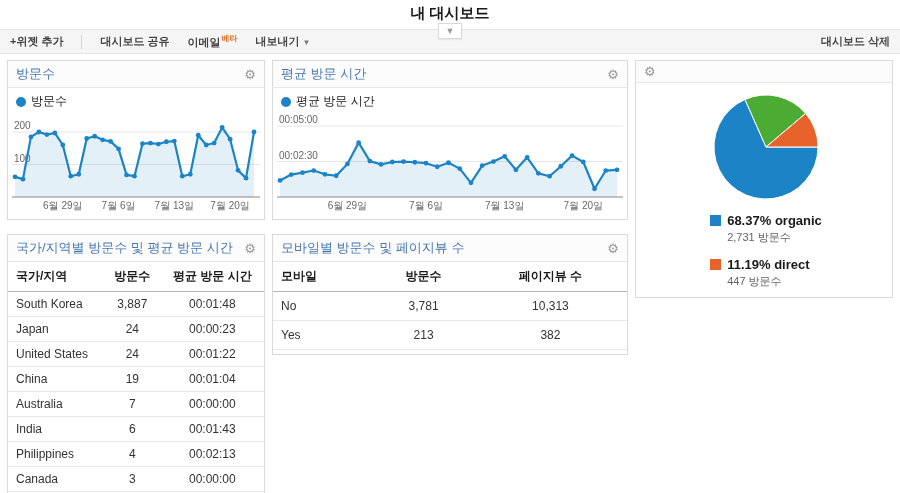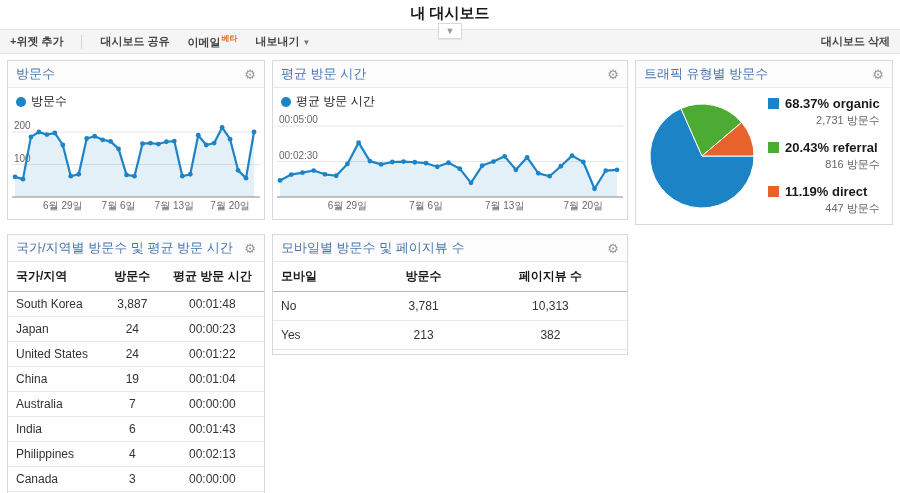--- a/index.html
+++ b/index.html
@@ -39,26 +39,26 @@
   .gear { color:#999; font-size:13px; cursor:pointer; line-height:1; }
 
   
   .legend-row { display:flex; align-items:center; gap:5px; padding:5px 8px 1px 8px;
     font-size:12px; color:#1a1a1a; }
   .legend-dot { width:10px; height:10px; border-radius:50%; display:inline-block; }
   .chart-body { padding:2px 4px 2px 4px; }
   svg text { font-family:"Liberation Sans", sans-serif; }
 
   
-  .pie-body { display:flex; align-items:center; padding:8px 6px 8px 10px; gap:10px; }
+  .pie-body { display:flex; align-items:center; padding:8px 6px 8px 10px; gap:10px;flex-direction:column; }
   .pie-legend { display:flex; flex-direction:column; gap:12px; }
   .pl-item { font-size:13px; }
   .pl-top { display:flex; align-items:center; gap:6px; font-weight:bold; color:#1a1a1a; }
   .pl-swatch { width:11px; height:11px; display:inline-block; }
-  .pl-sub { font-size:11px; color:#666; margin:2px 0 0 17px;text-align:right; }
+  .pl-sub { font-size:11px; color:#666; margin:2px 0 0 17px; }
 
   
   table { width:100%; border-collapse:collapse; font-size:12px; }
   th { font-weight:bold; color:#1a1a1a; text-align:center; padding:6px 8px;
     border-bottom:1px solid #b5b5b5; white-space:nowrap; }
   th:first-child { text-align:left; }
   td { padding:5px 8px; border-bottom:1px solid #e8e8e8; text-align:center; color:#333; }
   td:first-child { text-align:left; }
   tr:last-child td { border-bottom:1px solid #e8e8e8; }
   .table-wrap { padding:0 0 4px 0; }
@@ -300,46 +300,38 @@
               </tr>
             </tbody>
         </table>
       </div>
     </div>
   </div>
 
   <div class="col col-3">
     <div class="widget">
       <div class="widget-header">
-        <span class="widget-title">트래픽 유형별 방문수</span>
         <span class="gear">⚙</span>
       </div>
       <div class="pie-body">
         <svg width="112" height="112">
             <path d="M56,56 L108.00,56.00 A52,52 0 1 1 34.98,8.44 Z" fill="#1c84c6" stroke="#fff" stroke-width="1"></path>
             <path d="M56,56 L34.98,8.44 A52,52 0 0 1 95.67,22.38 Z" fill="#4cab33" stroke="#fff" stroke-width="1"></path>
             <path d="M56,56 L95.67,22.38 A52,52 0 0 1 108.00,56.00 Z" fill="#e8622c" stroke="#fff" stroke-width="1"></path>
           </svg>
         <div class="pie-legend">
           <div class="pl-item">
             <div class="pl-top">
               <span class="pl-swatch" style="background: rgb(28, 132, 198);"></span>
               <span><span>68.37%</span>&nbsp;<span>organic</span></span>
             </div>
             <div class="pl-sub">2,731 방문수</div>
           </div>
           <div class="pl-item">
             <div class="pl-top">
-              <span class="pl-swatch" style="background: rgb(76, 171, 51);"></span>
-              <span><span>20.43%</span>&nbsp;<span>referral</span></span>
-            </div>
-            <div class="pl-sub">816 방문수</div>
-          </div>
-          <div class="pl-item">
-            <div class="pl-top">
               <span class="pl-swatch" style="background: rgb(232, 98, 44);"></span>
               <span><span>11.19%</span>&nbsp;<span>direct</span></span>
             </div>
             <div class="pl-sub">447 방문수</div>
           </div>
         </div>
       </div>
     </div>
   </div>
 

